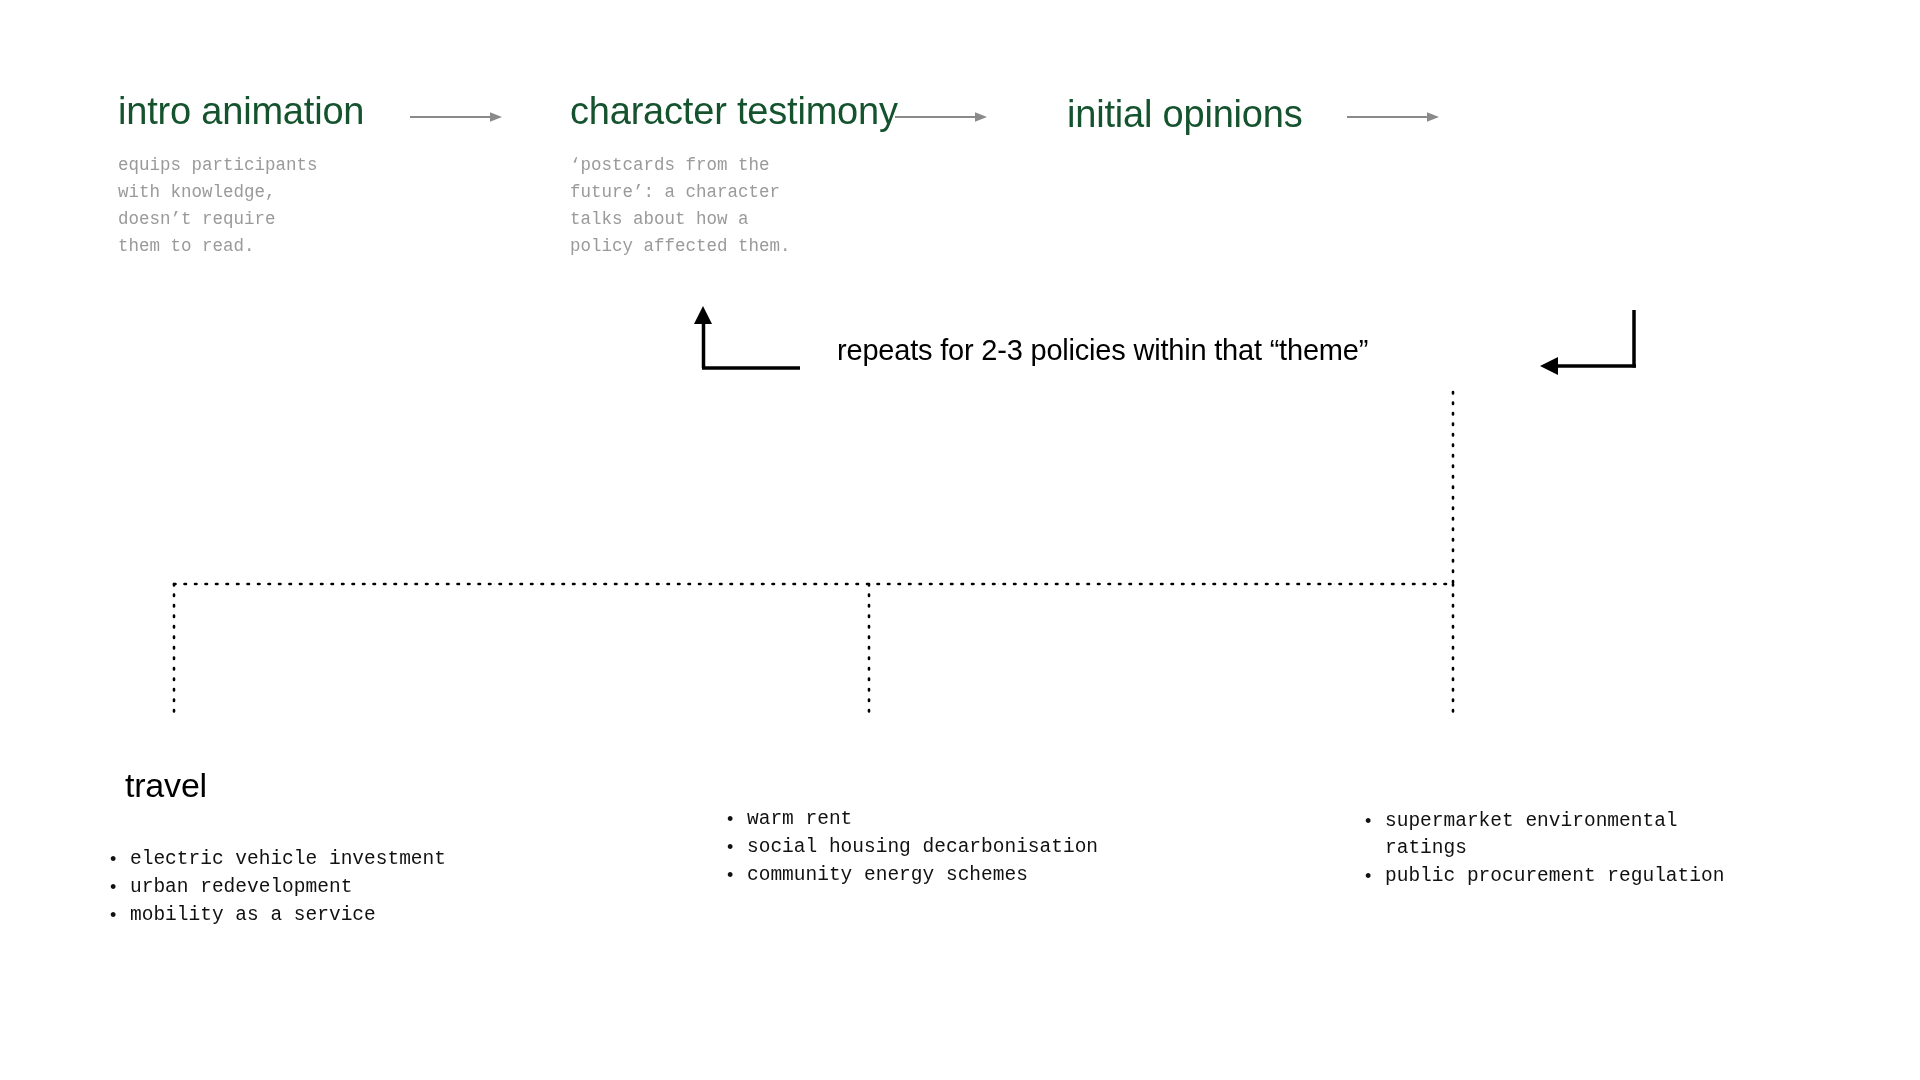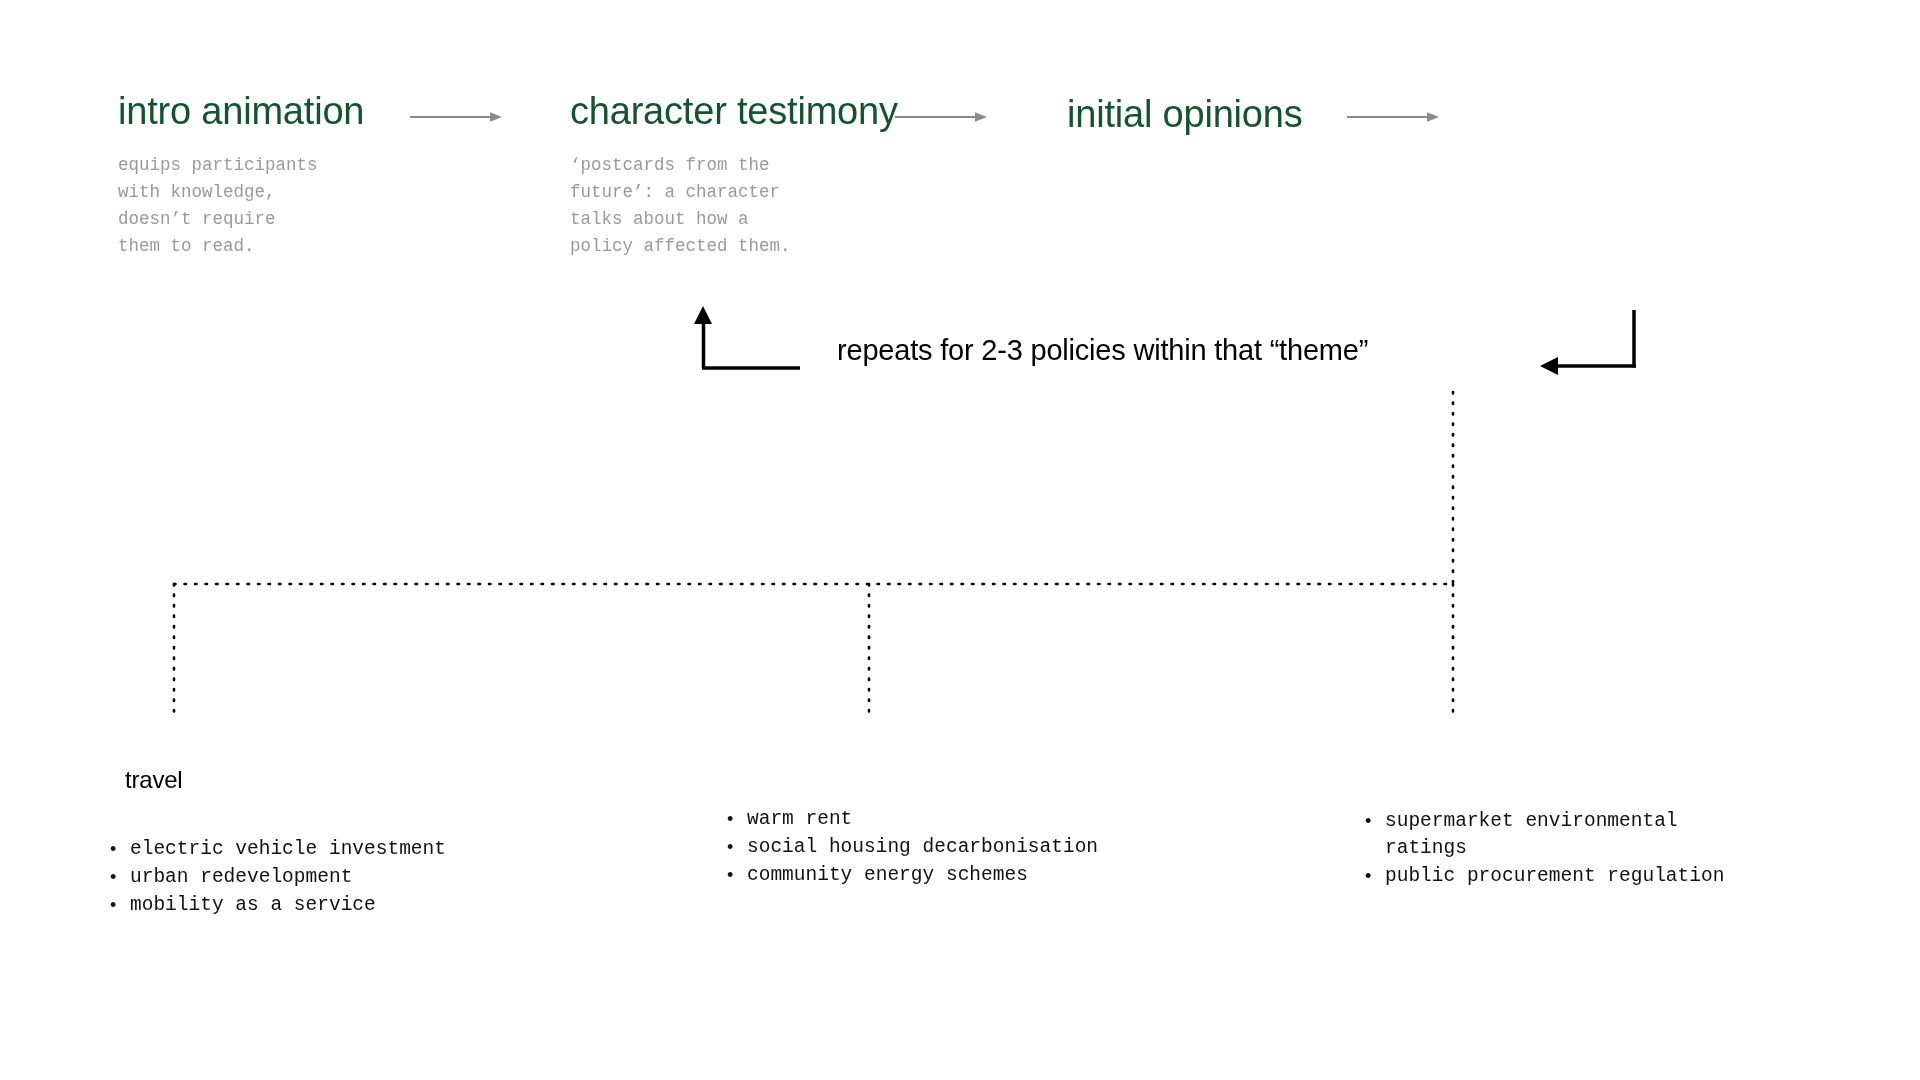--- a/index.html
+++ b/index.html
@@ -91,21 +91,21 @@
     width: 1920px;
     height: 350px;
   }
 
   
   .theme {
     position: absolute;
   }
   .theme-title {
     font-family: "Liberation Sans", sans-serif;
-    font-size: 24px;
+    font-size: 34px;
     font-weight: 400;
     color: #000000;
     letter-spacing: -0.2px;
     white-space: nowrap;
     line-height: 1;
   }
   .theme-list {
     margin: 0;
     padding: 0;
     list-style: none;

